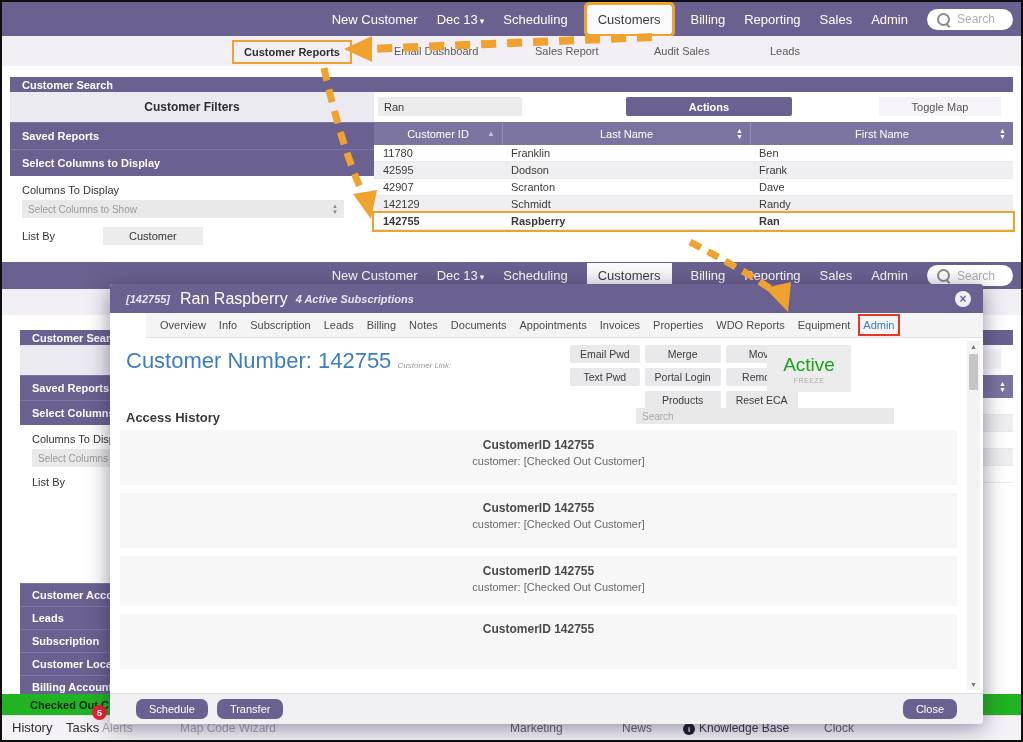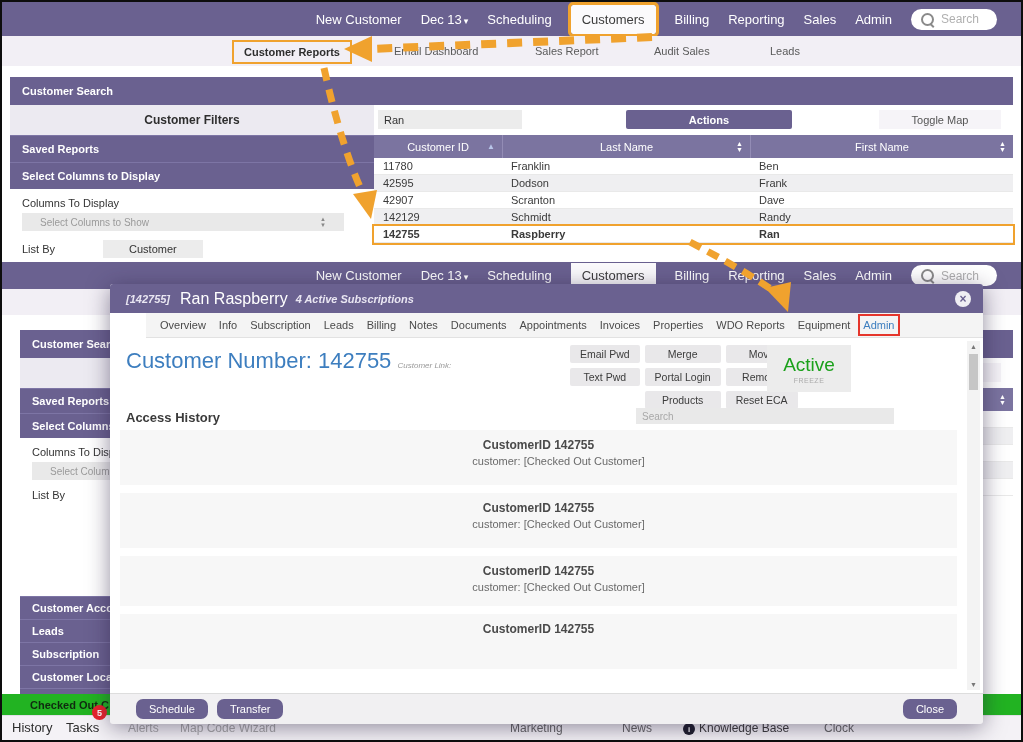--- a/index.html
+++ b/index.html
@@ -1,21 +1,21 @@
 <!DOCTYPE html>
 <html><head>
 <meta charset="utf-8">
 <style>
   html,body{margin:0;padding:0;background:#888;}
   #frame{position:relative;width:1023px;height:742px;margin:0 auto;background:#fff;
     border:2px solid #0d0d0d;box-sizing:border-box;overflow:hidden;
     font-family:"Liberation Sans",sans-serif;-webkit-font-smoothing:antialiased;}
   
   .nav{position:absolute;left:0;right:0;display:flex;align-items:center;justify-content:flex-end;
-    gap:19px;background:#6a6190;padding-right:24px;z-index:2;}
+    gap:19px;background:#6a6190;padding-right:8px;z-index:2;}
   #nav1{top:0;height:34px;}
   #nav2{top:260px;height:27px;}
   .nav-item{color:#fff;font-size:13px;white-space:nowrap;cursor:default;}
   .nav-item.active{background:#fbfafc;color:#3c3c3c;padding:7px 11px;}
   #nav2 .nav-item.active{padding:5px 11px;}
   .nav-item.ann{outline:3px solid #f0a22e;outline-offset:0px;border-radius:2px;}
   .caret{font-size:9px;margin-left:2px;}
   .nav-search{display:flex;align-items:center;gap:7px;background:#fff;border-radius:12px;
     height:21px;width:66px;padding:0 10px;}
   .glass{width:9px;height:9px;border:2px solid #8a8a8a;border-radius:50%;position:relative;flex:none;}
@@ -24,33 +24,33 @@
   .nav-search span{font-size:12px;color:#b0b0b0;}
   
   #subnav1{position:absolute;left:0;right:0;top:34px;height:30px;background:#f2eff5;z-index:2;}
   #subnav2{position:absolute;left:0;right:0;top:287px;height:26px;background:#f2eff5;z-index:2;}
   .sn{position:absolute;top:9px;font-size:11px;color:#5a5a5a;white-space:nowrap;}
   .sn.boxed{top:4px;left:230px;border:2px solid #f0a22e;padding:4px 10px;font-weight:bold;color:#2e2e2e;}
   
   .panel{position:absolute;z-index:2;}
   #panelA{left:8px;right:8px;top:75px;height:185px;}
   #panelB{left:18px;right:8px;top:328px;height:370px;}
-  .psec-header{height:28px;background:#6a6190;color:#fff;font-size:11px;font-weight:bold;
+  .psec-header{height:15px;background:#6a6190;color:#fff;font-size:11px;font-weight:bold;
     display:flex;align-items:center;padding-left:12px;}
   .pbody{display:flex;align-items:stretch;}
   .pleft{width:364px;position:relative;flex:none;}
   #panelB .pleft{width:344px;}
   .pfilters{height:30px;background:#eceaf1;display:flex;align-items:center;justify-content:center;
     font-size:12px;font-weight:bold;color:#2e2e2e;}
   .prow{height:27px;background:#6a6190;color:#fff;font-weight:bold;font-size:11px;
     display:flex;align-items:center;padding-left:12px;border-top:1px solid #7d75a5;box-sizing:border-box;}
   .pwhite{background:#fff;position:relative;height:104px;}
   .lbl{font-size:11px;color:#333;margin:8px 0 4px 12px;}
   .selbox{margin-left:12px;width:322px;height:18px;background:#e9e9e9;display:flex;align-items:center;
-    justify-content:space-between;padding:0 18px;font-size:10px;color:#9a9a9a;box-sizing:border-box;}
+    justify-content:space-between;padding:0 6px;font-size:10px;color:#9a9a9a;box-sizing:border-box;}
   .spin{display:flex;flex-direction:column;font-size:6px;color:#888;line-height:6px;text-align:center;}
   .listby{display:flex;align-items:center;margin:9px 0 0 12px;font-size:11px;color:#333;}
   .custbtn{background:#ececec;padding:3px 26px;font-size:11px;color:#333;margin-left:48px;}
   .corner-caret{position:absolute;right:10px;bottom:4px;font-size:8px;color:#999;}
   .pright{flex:1;display:flex;flex-direction:column;min-width:0;}
   .fbar{height:30px;background:#fff;position:relative;}
   .ran{position:absolute;left:4px;top:5px;width:144px;height:19px;background:#ececec;font-size:11px;
     color:#333;display:flex;align-items:center;padding-left:6px;box-sizing:border-box;}
   .actions{position:absolute;left:252px;top:5px;width:166px;height:19px;background:#6a6190;border-radius:2px;
     color:#fff;font-weight:bold;font-size:11px;display:flex;align-items:center;justify-content:center;}
@@ -325,21 +325,21 @@
   </div>
 
   <div id="greenbar">
     <span>Checked Out C</span>
   </div>
   <div id="badge">5</div>
 
   <div id="statusbar">
     <span class="st dark" style="left:10px">History</span>
     <span class="st dark" style="left:64px">Tasks</span>
-    <span class="st dim" style="left:126px">Alerts</span>
+    <span class="st dim" style="left:100px">Alerts</span>
     <span class="st dim" style="left:178px">Map Code Wizard</span>
     <span class="st" style="left:508px">Marketing</span>
     <span class="st" style="left:620px">News</span>
     <span class="kb-ico">i</span>
     <span class="st" style="left:697px;color:#3a3a3a">Knowledge Base</span>
     <span class="st" style="left:822px">Clock</span>
   </div>
 
   <div id="modal">
     <div class="mhead">

